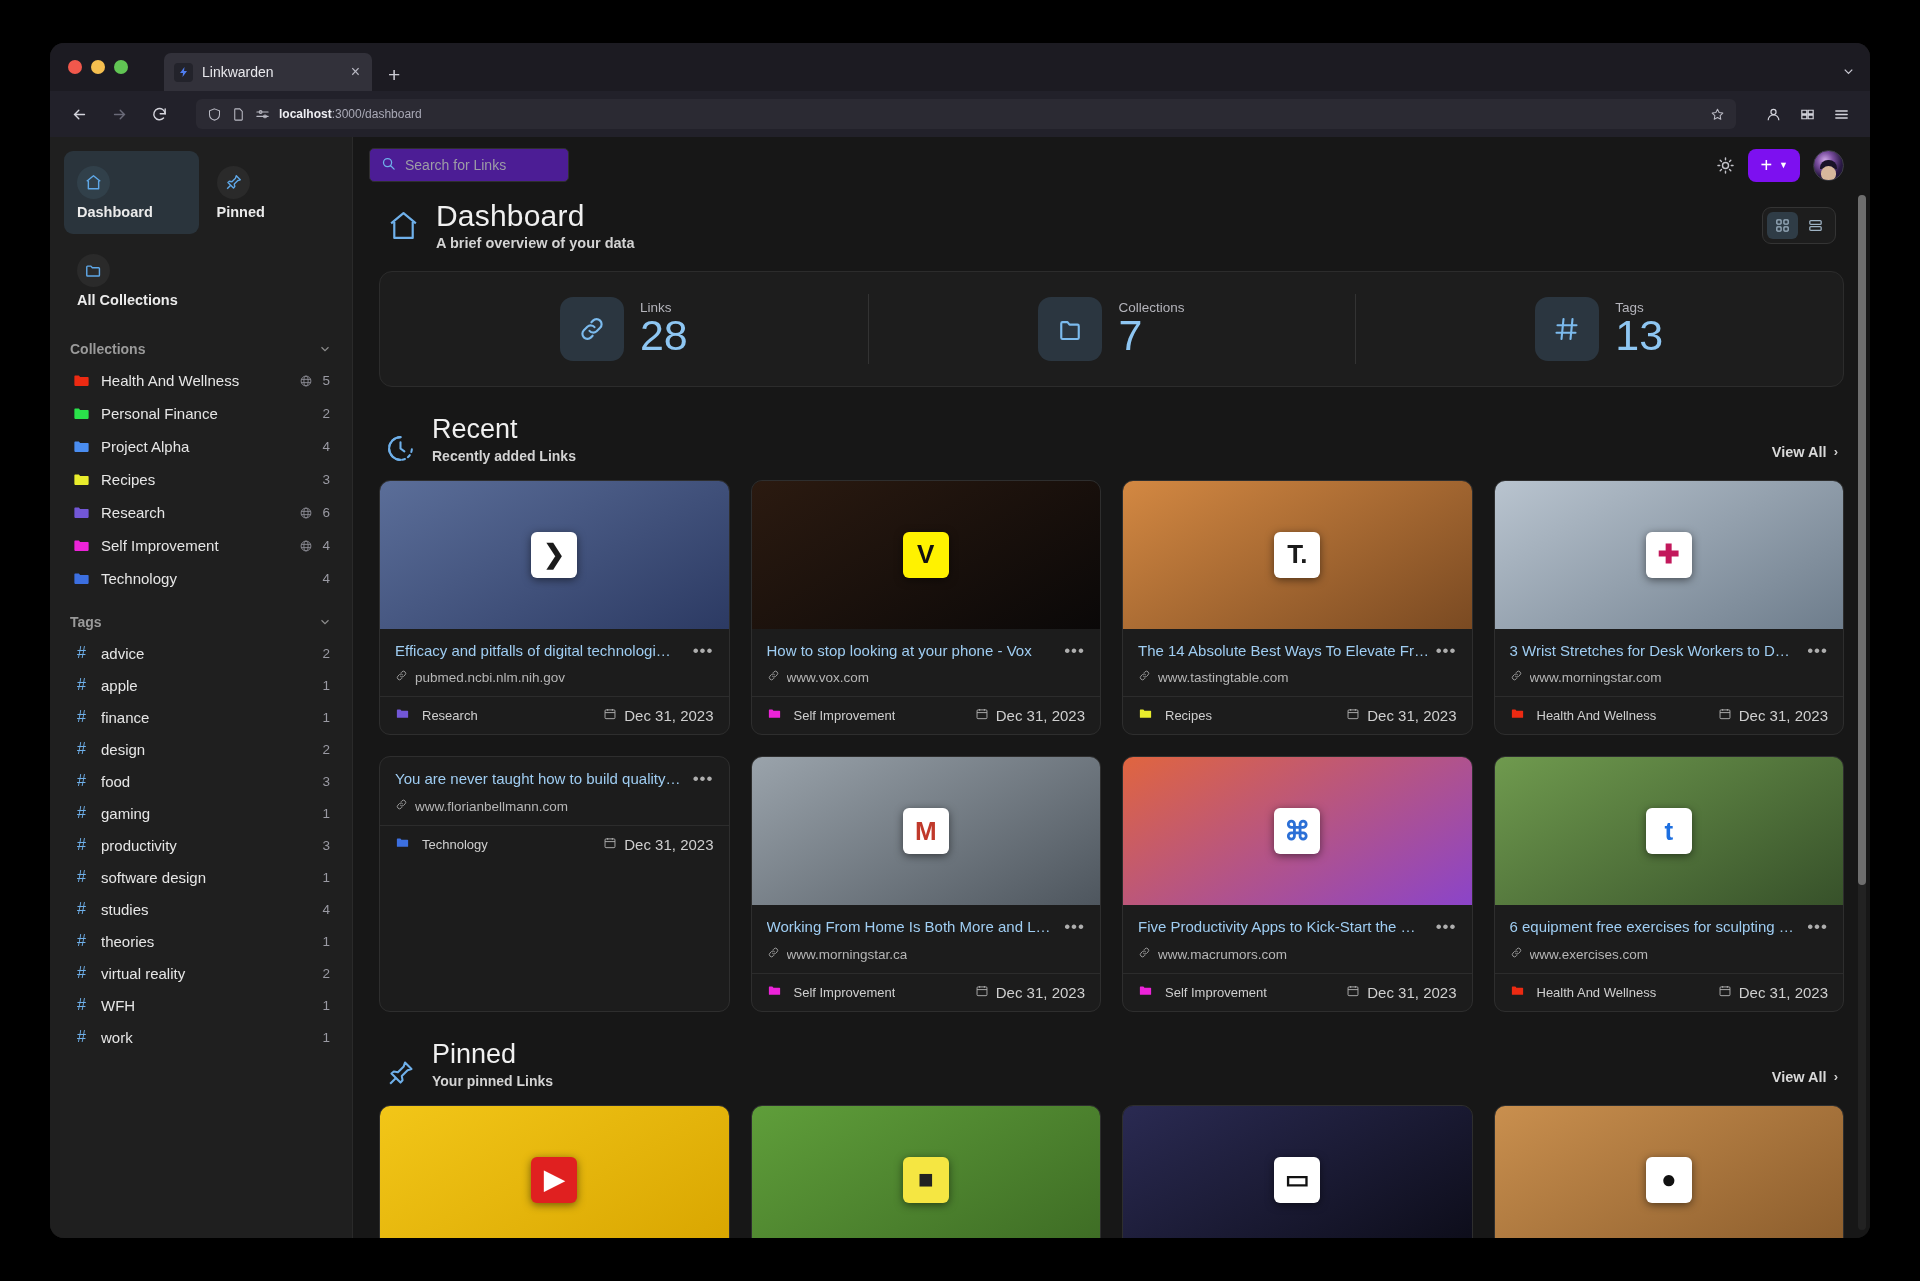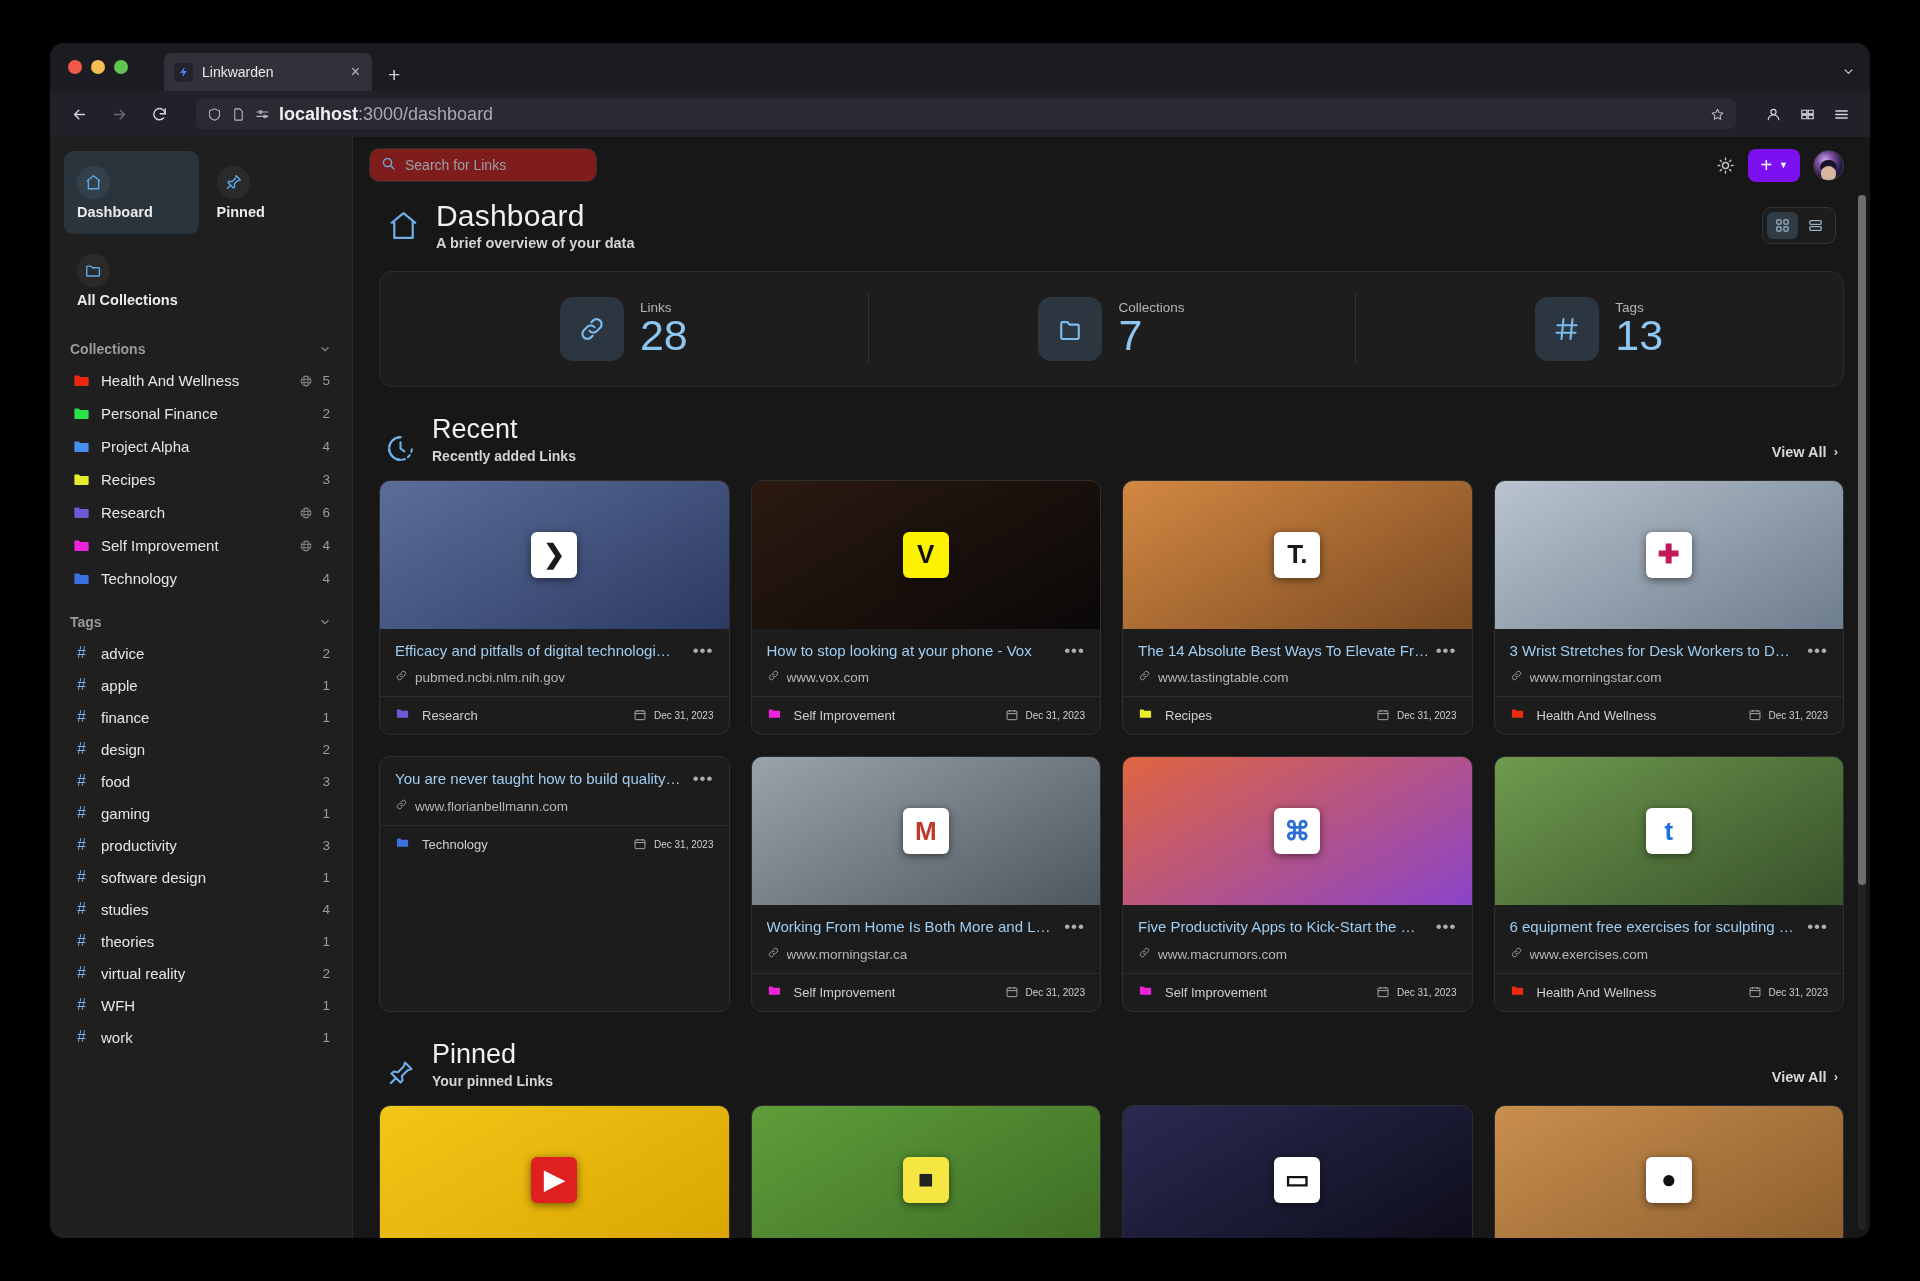--- a/index.html
+++ b/index.html
@@ -59,21 +59,21 @@
   .navicon { color: #d3d3db; width: 30px; height: 30px; display: flex; align-items: center; justify-content: center; }
   .navicon svg { width: 17px; height: 17px; }
   .navicon.disabled { color: #6a6a78; }
   .urlbar {
     flex: 1; height: 30px; background: #2b2a33; border-radius: 6px;
     display: flex; align-items: center; gap: 9px; padding: 0 11px;
     margin: 0 12px;
   }
   .urlbar .u-ico { color: #b9b9c3; display: flex; align-items: center; }
   .urlbar .u-ico svg { width: 15px; height: 15px; }
-  .urltext { font-size: 18px; color: #a9a9b6; flex: 1; }
+  .urltext { font-size: 12px; color: #a9a9b6; flex: 1; }
   .urltext b { color: #eeeef3; font-weight: 700; }
   .navright { display: flex; align-items: center; gap: 4px; }
 
   
   .app { flex: 1; display: flex; background: #171717; min-height: 0; position: relative; }
   .sidebar {
     width: 303px; flex: none; background: #1f1f1f;
     border-right: 1px solid #2a2a2a; padding: 14px 14px 0 14px;
     overflow: hidden;
   }
@@ -111,22 +111,22 @@
   .side-count { color: #9a9aa3; font-size: 13.5px; min-width: 10px; text-align: right; }
   .hash { color: #6fb0ea; font-size: 16px; font-weight: 400; width: 19px; text-align: center; flex: none; }
 
   
   .main { flex: 1; min-width: 0; display: flex; flex-direction: column; overflow: hidden; position: relative; }
   .topbar {
     height: 56px; flex: none; display: flex; align-items: center;
     padding: 0 26px 0 16px; gap: 14px;
   }
   .search {
-    width: 228px; height: 34px; background: #7f1d1d; border: 1px solid #2f2f2f;
-    border-radius: 10px; display: flex; align-items: center; gap: 9px; padding: 0 11px;
+    width: 200px; height: 34px; background: #4c1d95; border: 1px solid #2f2f2f;
+    border-radius: 5px; display: flex; align-items: center; gap: 9px; padding: 0 11px;
   }
   .search svg { width: 15px; height: 15px; color: #6fb0ea; flex: none; }
   .search-ph { color: #9d9da6; font-size: 14px; }
   .topbar-right { margin-left: auto; display: flex; align-items: center; gap: 13px; }
   .sun { color: #c3c3c9; display: flex; }
   .sun svg { width: 19px; height: 19px; }
   .addbtn {
     height: 33px; background: #7d10f0; border-radius: 8px;
     display: flex; align-items: center; gap: 7px; padding: 0 12px;
     color: #fff;
@@ -217,21 +217,21 @@
   .card-url span { color: #b6b6b6; font-size: 13.5px; white-space: nowrap; overflow: hidden; text-overflow: ellipsis; }
   .card-foot {
     border-top: 1px solid #2c2c2c; padding: 9px 15px;
     display: flex; align-items: center; gap: 8px;
   }
   .cf-coll { display: flex; align-items: center; gap: 8px; min-width: 0; }
   .cf-coll .folder-ico svg { width: 15px; height: 15px; }
   .cf-name { color: #cfcfcf; font-size: 13px; white-space: nowrap; overflow: hidden; text-overflow: ellipsis; }
   .cf-date { margin-left: auto; display: flex; align-items: center; gap: 7px; flex: none; }
   .cf-date svg { width: 14px; height: 14px; color: #b0b0b0; }
-  .cf-date span { color: #cfcfcf; font-size: 10px; }
+  .cf-date span { color: #cfcfcf; font-size: 15px; }
 
   .scrollbar {
     position: absolute; right: 4px; top: 58px; bottom: 8px; width: 8px;
     background: #222222; border-radius: 4px;
   }
   .scrollbar .thumb {
     position: absolute; top: 0; left: 0; width: 8px; height: 690px;
     background: #6e6e6e; border-radius: 4px;
   }
 </style>

